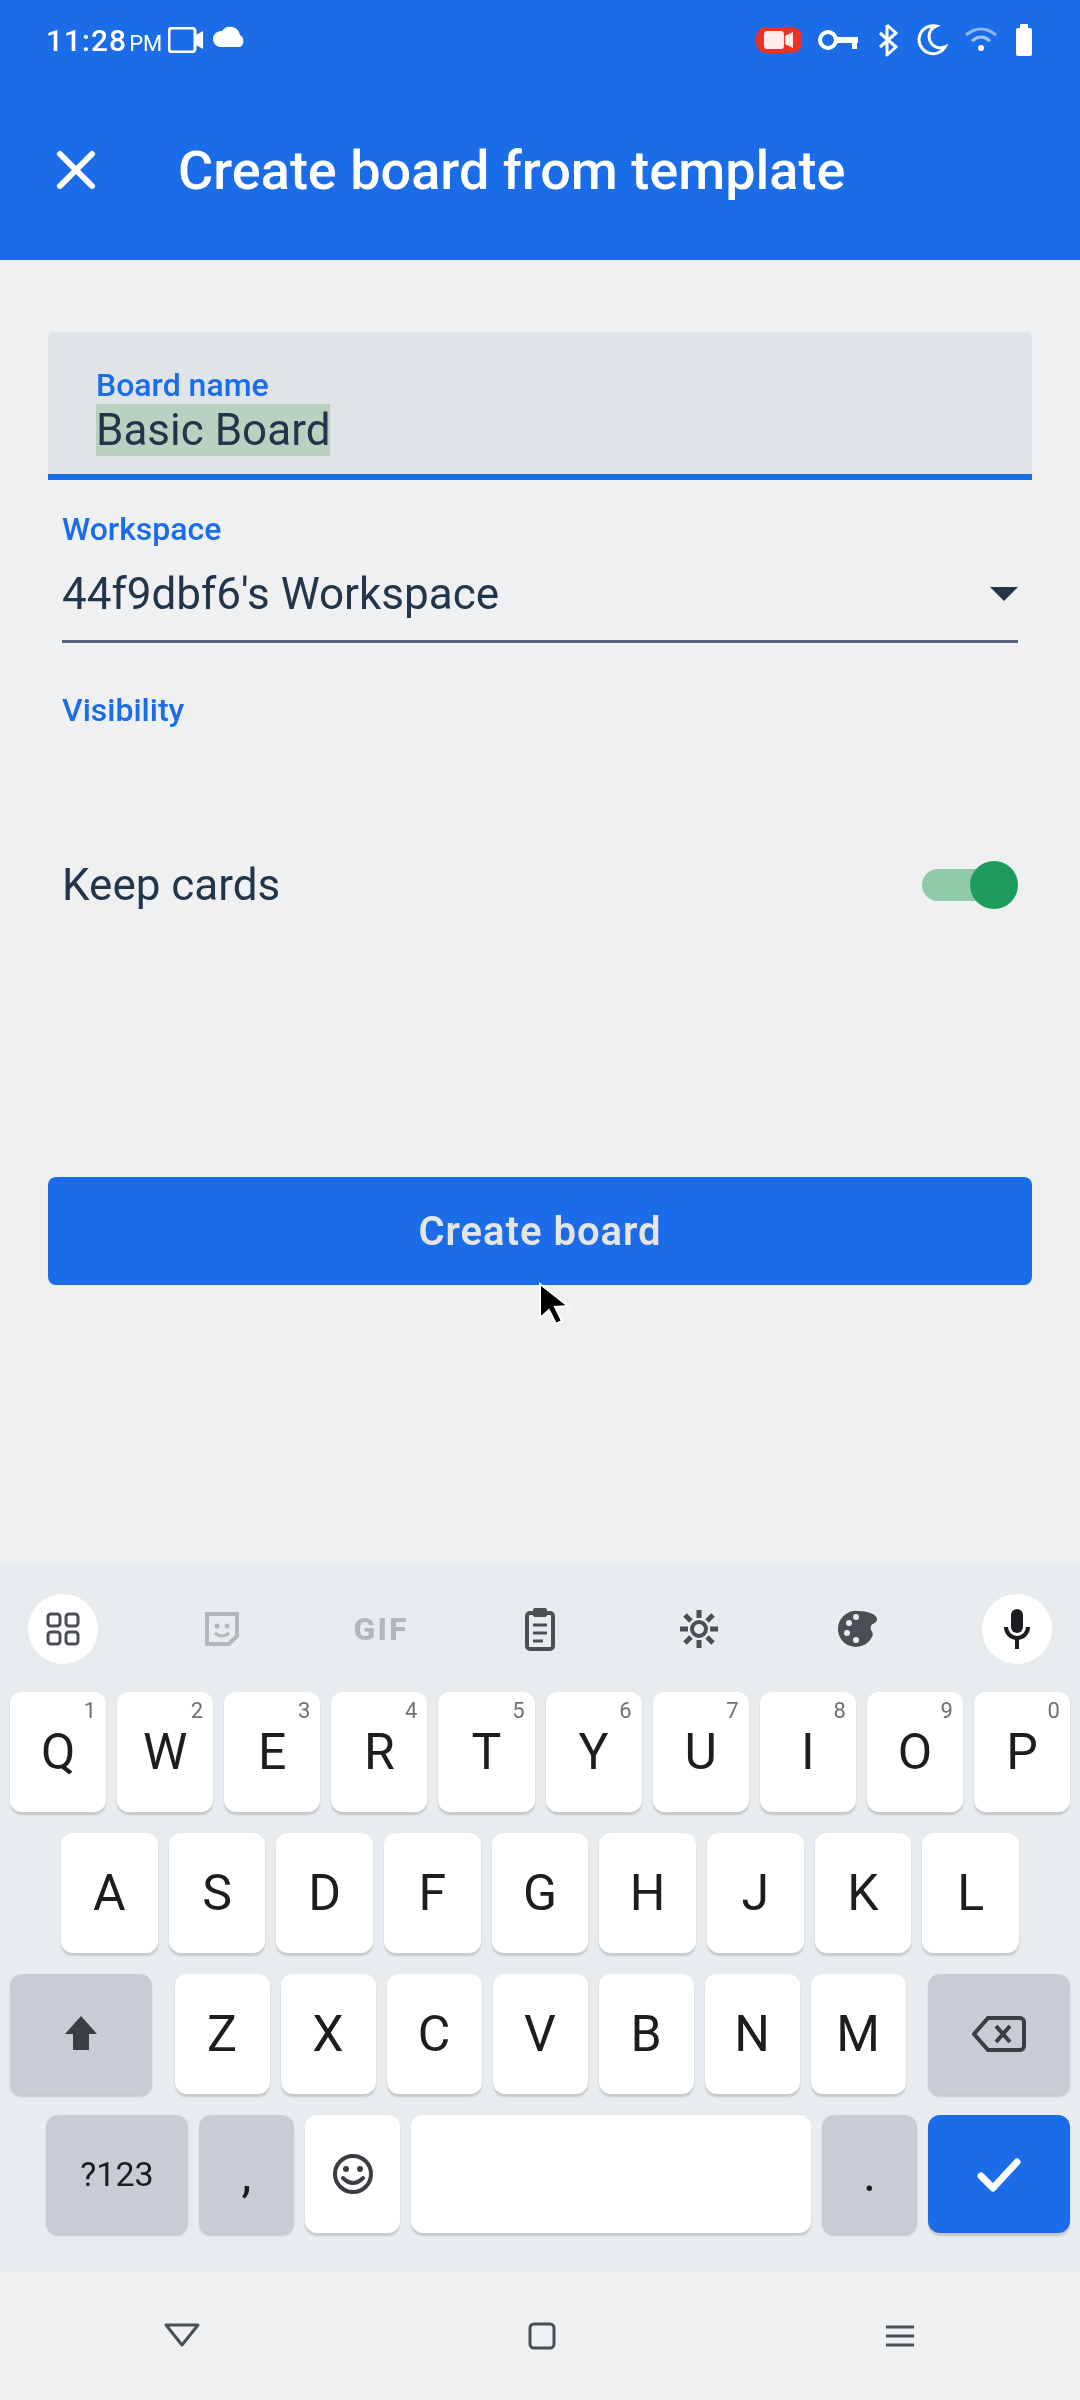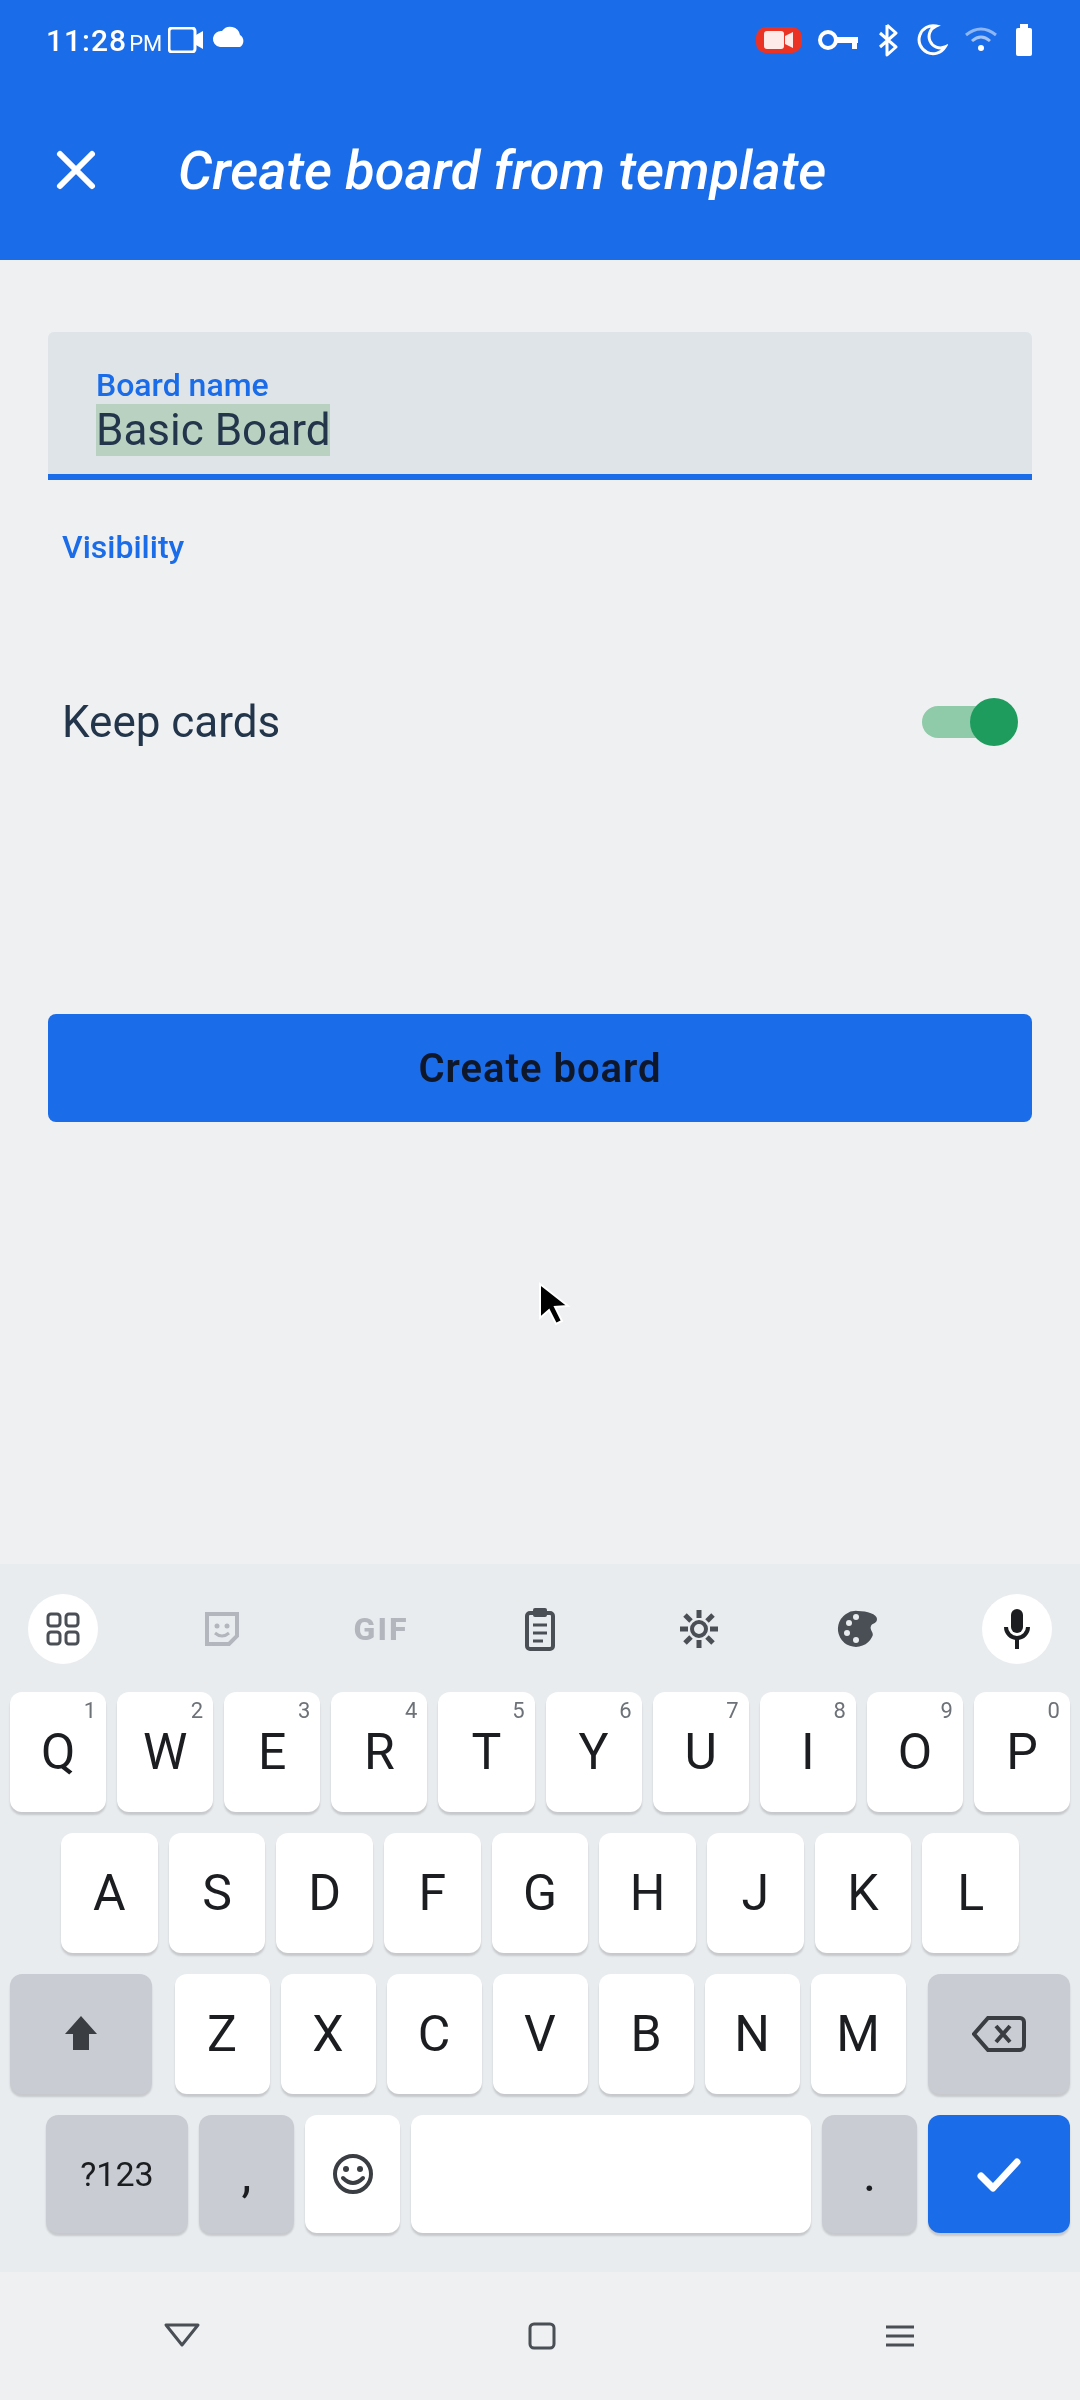--- a/index.html
+++ b/index.html
@@ -9,21 +9,21 @@
   .status-bar { height: 80px; background: #1b6ce8; display: flex; align-items: center; justify-content: space-between; padding: 0 46px 0 46px; color: #fff; font-size: 30px; }
   .status-left { display: flex; align-items: center; gap: 6px; }
   .status-time { font-weight: 500; letter-spacing: 1px; }
   .status-ampm { font-size: 22px; margin-left: 2px; }
   .status-right { display: flex; align-items: center; gap: 16px; }
   .status-icon svg { display: block; }
 
   
   .app-bar { height: 180px; background: #1b6ce8; display: flex; align-items: center; padding: 0 46px; gap: 72px; }
   .close-btn { width: 60px; height: 60px; display: flex; align-items: center; justify-content: center; }
-  .app-title { color: #fff; font-size: 54px; font-weight: 500; font-style: italic; }
+  .app-title { color: #fff; font-size: 54px; font-weight: 500; }
 
   
   .form { padding: 72px 48px 0 48px; }
 
   .field-boardname { background: #dee4e8; border-bottom: 6px solid #1b6ce8; padding: 34px 48px 18px 48px; border-radius: 6px 6px 0 0; }
   .field-label { color: #1b6ce8; font-size: 32px; font-weight: 500; }
   .field-boardname .input-wrap { }
   .field-boardname .input-value { font-size: 44px; color: #22354a; background: #b9d1c1; display: inline; }
 
   .field-dropdown { margin-top: 30px; padding: 0 14px; }
@@ -33,21 +33,21 @@
   .dropdown-caret { width: 0; height: 0; border-left: 14px solid transparent; border-right: 14px solid transparent; border-top: 14px solid #22354a; }
 
   .field-visibility { margin-top: 48px; }
 
   .toggle-row { display: flex; align-items: center; justify-content: space-between; margin-top: 130px; padding: 0 14px; }
   .toggle-label { font-size: 44px; color: #22354a; }
   .toggle { width: 100px; height: 50px; position: relative; }
   .toggle-track { position: absolute; width: 72px; height: 32px; border-radius: 16px; background: #8fcaa9; top: 9px; left: 4px; }
   .toggle-thumb { position: absolute; width: 48px; height: 48px; border-radius: 50%; background: #1d9c5e; right: 0; top: 1px; }
 
-  .create-btn { margin: 266px 0 0 0; background: #1b6ce8; color: #0f172a; font-size: 40px; font-weight: 600; letter-spacing: 1px; height: 108px; border-radius: 8px; display: flex; align-items: center; justify-content: center; }
+  .create-btn { margin: 266px 0 0 0; background: #1b6ce8; color: #e5e5e5; font-size: 40px; font-weight: 600; letter-spacing: 1px; height: 108px; border-radius: 8px; display: flex; align-items: center; justify-content: center; }
 
   
   .cursor { position: absolute; left: 536px; top: 1280px; z-index: 50; }
 
   
   .keyboard { position: absolute; left: 0; right: 0; bottom: 128px; background: #e9ecef; padding-top: 20px; }
   .kb-toolbar { display: flex; align-items: center; justify-content: space-between; padding: 10px 28px 28px 28px; }
   .kb-tool { width: 70px; height: 70px; display: flex; align-items: center; justify-content: center; border-radius: 50%; }
   .kb-tool.circle { background: #fff; }
   .kb-tool.gif { font-size: 32px; font-weight: 800; color: #b3b7bd; letter-spacing: 2px; }
@@ -152,20 +152,27 @@
 
 <div class="form">
 
   <div class="field-boardname">
     <div class="field-label">Board name</div>
     <div class="input-wrap">
       <span class="input-value">Basic Board</span>
     </div>
   </div>
 
+  <div class="field-dropdown">
+    <span class="field-label">Workspace</span>
+    <div class="dropdown-row">
+      <span class="dropdown-value">44f9dbf6's Workspace</span>
+      <span class="dropdown-caret"></span>
+    </div>
+  </div>
 
   <div class="field-dropdown field-visibility">
     <span class="field-label">Visibility</span>
   </div>
 
   <div class="toggle-row">
     <span class="toggle-label">Keep cards</span>
     <div class="toggle">
       <div class="toggle-track"></div>
       <div class="toggle-thumb"></div>

